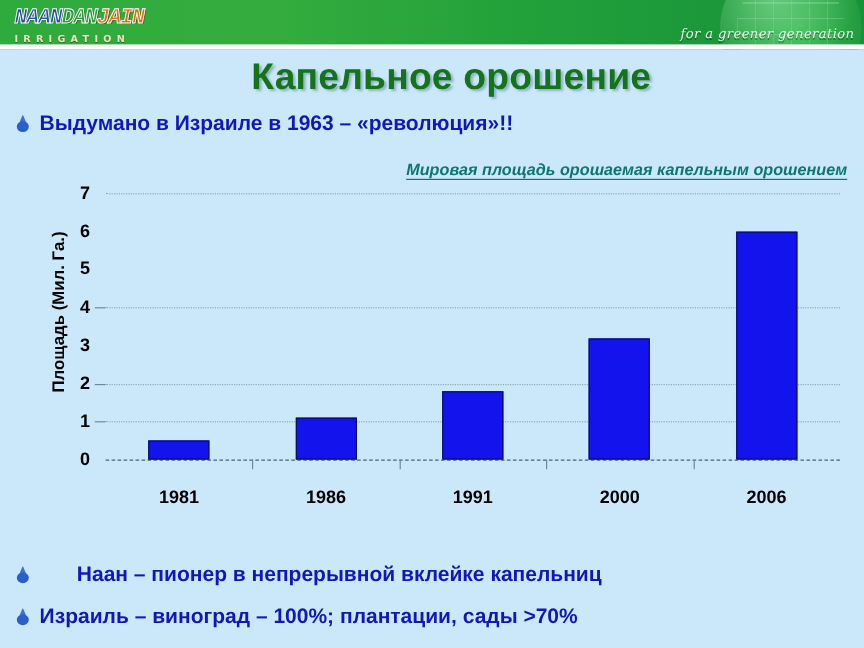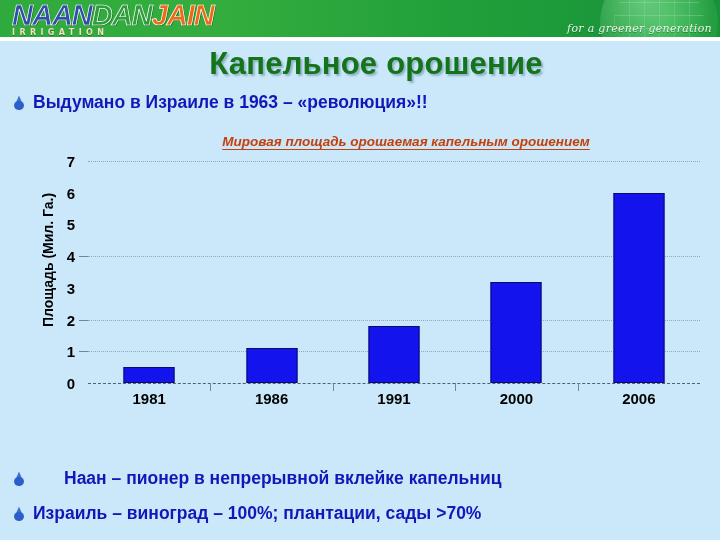--- a/index.html
+++ b/index.html
@@ -44,23 +44,23 @@
     font-family: "DejaVu Serif", serif;
     font-style: italic; font-weight: normal;
     font-size: 11px; color: #eaf7ec;
     letter-spacing: .3px;
     text-shadow: 0 1px 0 rgba(0,60,10,.45);
     white-space: nowrap;
   }
 
   .logo-wrap { position: absolute; left: 12px; top: 3px; }
   .logo-main {
-    font-family: Liberation Sans, sans-serif;
+    font-family: Liberation Mono, monospace;
     font-weight: bold; font-style: italic;
-    font-size: 29px; letter-spacing: -1px;
+    font-size: 18px; letter-spacing: -1px;
     line-height: 24px;
     white-space: nowrap;
     -webkit-text-stroke: 0.7px #ffffff;
     text-shadow: 1px 1px 0 rgba(0,0,0,.30);
   }
   .lg-naan { color: #2f4fa8; }
   .lg-dan  { color: #2f9e3c; }
   .lg-jain { color: #f06a14; }
   .logo-sub {
     font-family: "DejaVu Sans", sans-serif;
@@ -109,23 +109,23 @@
   }
 
   
   .chart {
     position: absolute;
     left: 10px; top: 132px;
     width: 700px; height: 320px;
   }
   .chart-title {
     position: absolute; left: 96px; top: 2px; width: 600px;
-    text-align: center;
+    text-align: right;
     font-size: 13.5px; font-weight: bold; font-style: italic;
-    color: #c2410c;
+    color: #0f766e;
     text-decoration: underline;
     text-underline-offset: 3px;
   }
   .y-axis-title {
     position: absolute;
     left: -62px; top: 120px;
     width: 200px; text-align: center;
     transform: rotate(-90deg);
     font-size: 14px; font-weight: bold; color: #000;
     white-space: nowrap;
@@ -174,21 +174,21 @@
   .xtick {
     position: absolute; bottom: -8px; left: 0;
     width: 0; height: 8px; border-left: 1px solid #6e8899;
   }
   .xlabels {
     position: absolute; left: 78px; top: 258px;
     width: 612px; display: flex;
   }
   .xlabel {
     flex: 1 1 0; text-align: center;
-    font-size: 15px; font-weight: bold; color: #000;
+    font-size: 15px; font-weight: bold; color: #000; margin-top: 16px;
   }
 </style>
 </head>
 <body>
 
 <div class="banner">
   <div class="globe"></div>
   <div class="tagline">for a greener generation</div>
   <div class="logo-wrap">
     <div class="logo-main"><span class="lg-naan">NAAN</span><span class="lg-dan">DAN</span><span class="lg-jain">JAIN</span></div>

